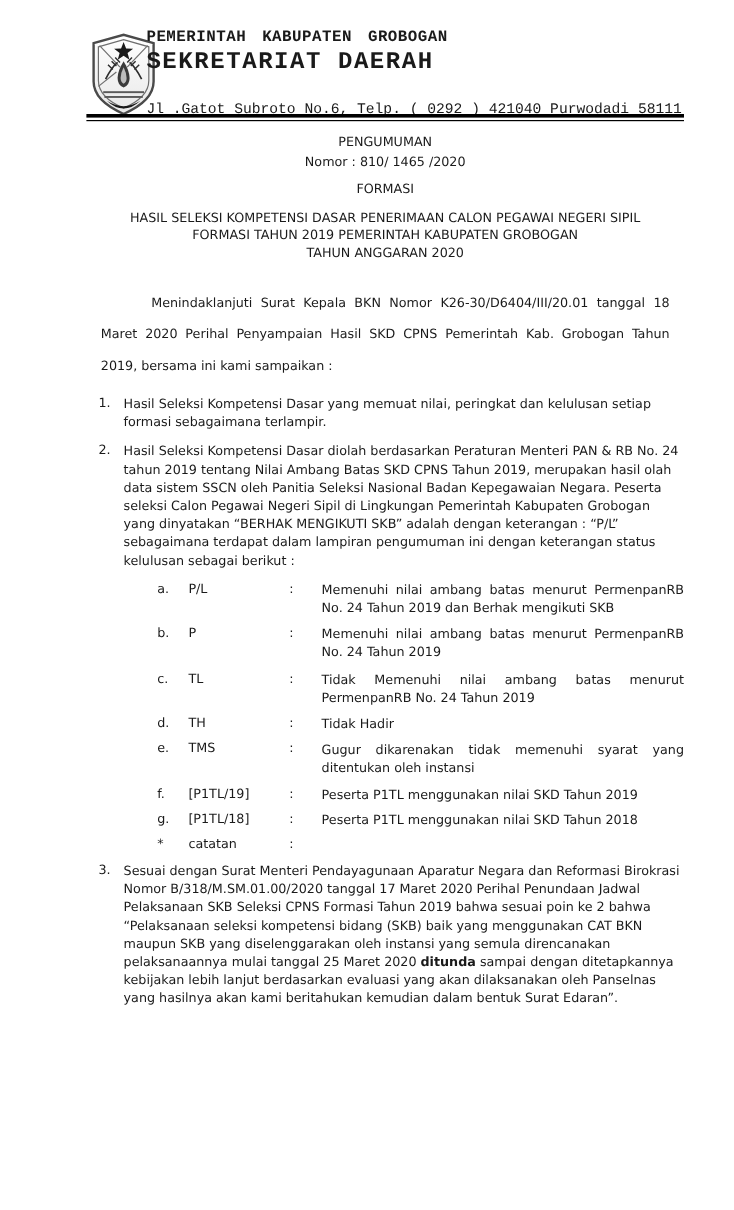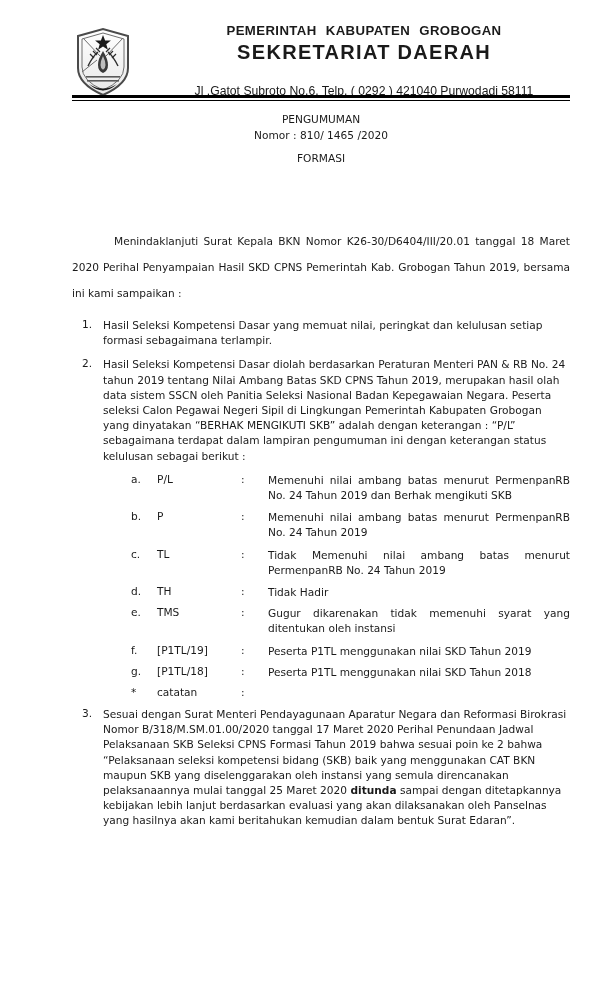--- a/index.html
+++ b/index.html
@@ -28,25 +28,24 @@
     position: absolute;
     left: 70px;
     top: 2px;
     width: 66px;
     height: 76px;
   }
   .emblem svg { display: block; }
 
   .lh-text {
     position: absolute;
-    left: 148px;
+    left: 122px;
     top: 0;
     width: 432px;
-    text-align: center;
-    font-family: Liberation Sans, sans-serif;
+    font-family: Liberation Mono, monospace;
   }
   .lh-line1 {
     font-size: 13.2px;
     font-weight: bold;
     letter-spacing: 0.4px;
     word-spacing: 5px;
     line-height: 17px;
     white-space: nowrap;
   }
   .lh-line2 {
@@ -100,21 +99,21 @@
     left: 72px;
     top: 228px;
     width: 498px;
     font-size: 10.6px;
   }
 
   .intro {
     text-align: justify;
     line-height: 26px;
     text-indent: 42px;
-    margin: 0;
+    margin: 12px;
   }
 
   
   .num-list {
     margin: 12px 0 0 0;
     padding: 0;
     list-style: none;
   }
   .num-item {
     position: relative;
@@ -218,20 +217,25 @@
   <div class="rule-thick"></div>
   <div class="rule-thin"></div>
 </div>
 
 <div class="heading">
   <div>PENGUMUMAN</div>
   <div>Nomor :  810/ 1465 /2020</div>
   <div class="gap"></div>
   <div>FORMASI</div>
   <div class="gap"></div>
+  <div class="block-title">
+    <div>HASIL SELEKSI KOMPETENSI DASAR PENERIMAAN CALON PEGAWAI NEGERI SIPIL</div>
+    <div>FORMASI TAHUN 2019 PEMERINTAH KABUPATEN GROBOGAN</div>
+    <div>TAHUN ANGGARAN 2020</div>
+  </div>
 </div>
 
 <div class="body-wrap">
 
   <p class="intro">Menindaklanjuti Surat Kepala BKN Nomor K26-30/D6404/III/20.01 tanggal 18 Maret 2020 Perihal Penyampaian Hasil SKD CPNS Pemerintah Kab. Grobogan Tahun 2019, bersama ini kami sampaikan :</p>
 
   <ul class="num-list">
 
     <li class="num-item">
       <span class="marker">1.</span>

